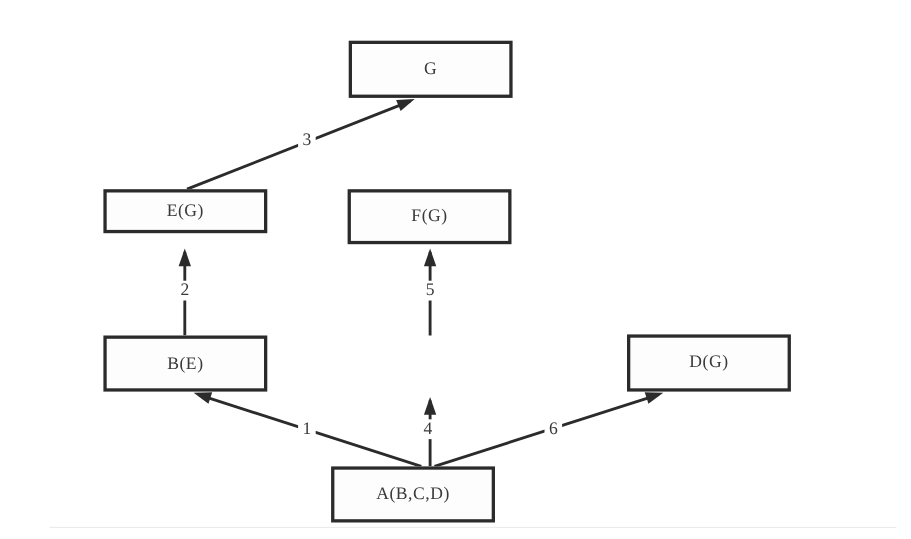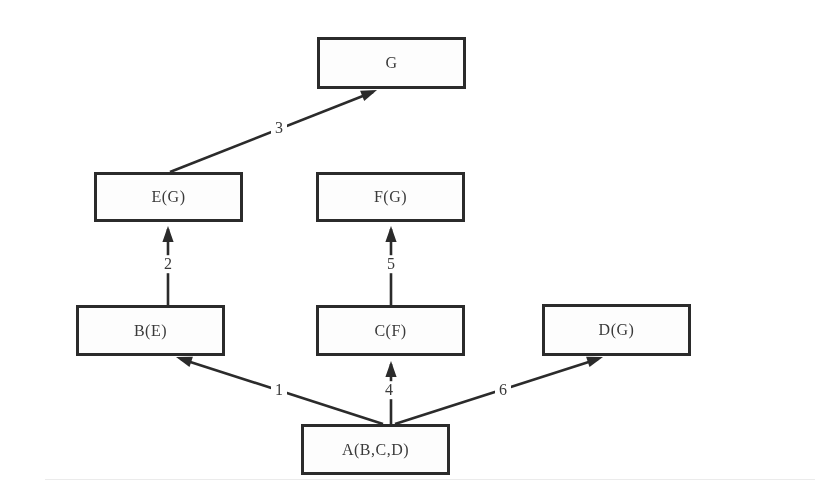--- a/index.html
+++ b/index.html
@@ -101,37 +101,34 @@
     <g>
       <line class="edge-line" x1="395" y1="424" x2="598" y2="359"></line>
       <polygon class="arrowhead" points="603,357 589.5,367.1 586.1,356.7"></polygon>
     </g>
   </svg>
 
   <div class="node" style="left:317px; top:37px; width:149px; height:52px;">
     <span class="node-label">G</span>
   </div>
 
-  <div class="node" style="left:94px; top:172px; width:149px; height:50px;">
+  <div class="node" style="left:94px; top:172px; width:149px; height:40px;">
     <span class="node-label">E(G)</span>
   </div>
 
   <div class="node" style="left:316px; top:172px; width:149px; height:50px;text-align:right;">
     <span class="node-label">F(G)</span>
   </div>
 
-  <div class="node" style="left:76px; top:305px; width:149px; height:51px;">
+  <div class="node" style="left:94px; top:305px; width:149px; height:51px;">
     <span class="node-label">B(E)</span>
   </div>
 
-  <div class="node" style="left:316px; top:305px; width:149px; height:51px;">
-    <span class="node-label">C(F)</span>
-  </div>
 
-  <div class="node" style="left:542px; top:304px; width:149px; height:52px;">
+  <div class="node" style="left:570px; top:304px; width:149px; height:52px;">
     <span class="node-label">D(G)</span>
   </div>
 
   <div class="node" style="left:301px; top:424px; width:149px; height:51px;">
     <span class="node-label">A(B,C,D)</span>
   </div>
 
   <span class="edge-label" style="left:279px; top:390px;">1</span>
   <span class="edge-label" style="left:168px; top:264px;">2</span>
   <span class="edge-label" style="left:279px; top:128px;">3</span>

